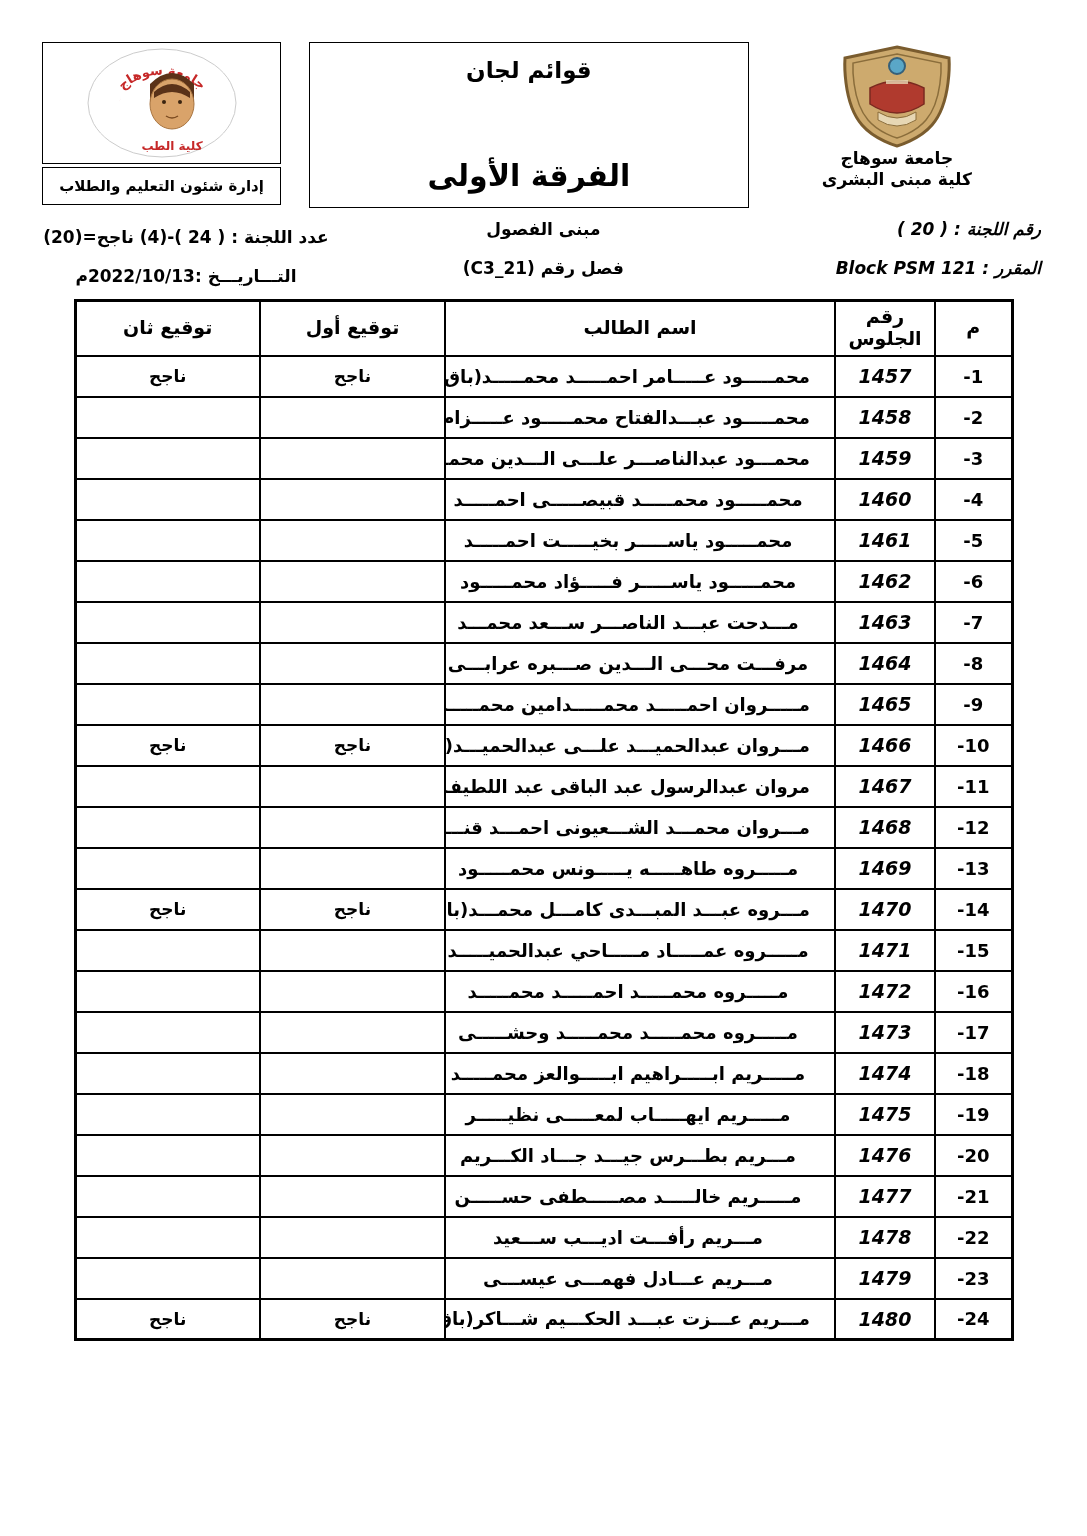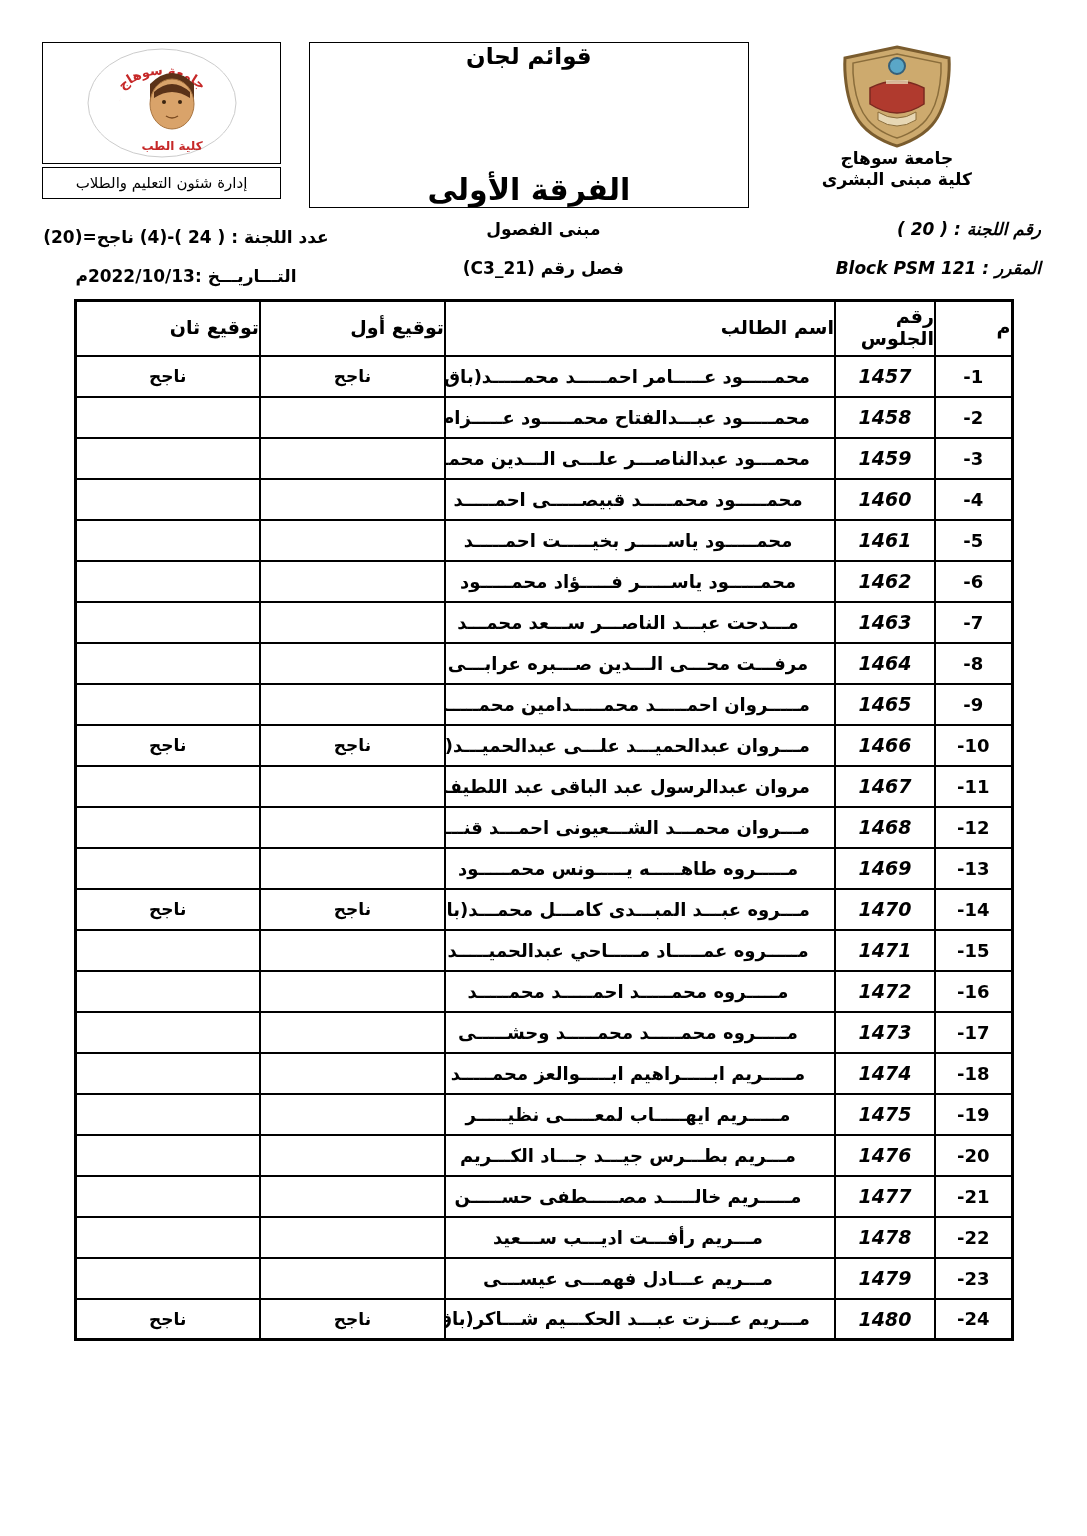--- a/index.html
+++ b/index.html
@@ -8,46 +8,46 @@
   .page {
     position:relative; width:1087px; height:1536px; background:#ffffff;
     margin:0 auto; padding:42px 42px 0 42px; direction:rtl; overflow:hidden;
   }
   
   .header { display:flex; direction:rtl; align-items:stretch; }
   .header-right { width:300px; text-align:center; padding-top:2px; }
   .header-right .emblem-wrap { display:flex; justify-content:center; }
   .header-right .uni-line { font-weight:bold; font-size:17px; line-height:1.25; }
   .header-center {
-    width:445px; border:1px solid #000; padding:0 8px;
+    width:445px; border:1px solid #000; padding:14px 8px;
     display:flex; flex-direction:column; justify-content:space-between;
     text-align:center; min-height:166px;
   }
   .title-l1 { font-weight:bold; font-size:23px; }
   .title-l2 { font-weight:bold; font-size:30px; }
   .title-l3 { font-weight:bold; font-size:20px; }
   .header-left { width:242px; margin-right:28px; display:flex; flex-direction:column; }
   .logo-box { border:1px solid #000; height:122px; display:flex; align-items:center; justify-content:center; background:#fff; }
   .admin-box {
-    border:1px solid #000; margin-top:3px; height:32px;
+    border:1px solid #000; margin-top:3px; height:38px;
     display:flex; align-items:center; justify-content:center;
-    font-weight:normal; font-size:15px;
+    font-weight:bold; font-size:15px;
   }
   
   .info-row { display:flex; direction:rtl; font-weight:bold; font-size:17px; margin-top:11px; }
   .info-right { width:300px; padding-right:4px; text-align:right;font-style:italic; }
   .info-center { width:445px; text-align:center; }
   .info-left { width:300px; text-align:center;margin-top:8px; }
   
   table.roster {
     border-collapse:collapse; width:937px; margin:13px auto 0 auto;
     direction:rtl; table-layout:fixed; border:3px solid #000;
   }
   .roster th, .roster td { border:2px solid #000; vertical-align:middle; }
-  .roster thead th { height:55px; font-size:19px; font-weight:bold; text-align:right; line-height:1.15; }
+  .roster thead th { height:55px; font-size:19px; font-weight:bold; text-align:center; line-height:1.15; }
   .roster tbody td { height:41px; font-weight:bold; text-align:center; }
   .col-serial { width:77px; }
   .col-seat   { width:100px; }
   .col-name   { width:390px; }
   .col-sig    { width:185px; }
   td.cell-serial { font-size:18px; direction:ltr; }
   td.cell-seat { font-size:19px;font-style:italic; }
   td.cell-name { text-align:right; padding-right:24px; font-size:18px; white-space:nowrap; overflow:hidden; }
   td.cell-sig { font-size:17px; }
 </style>

